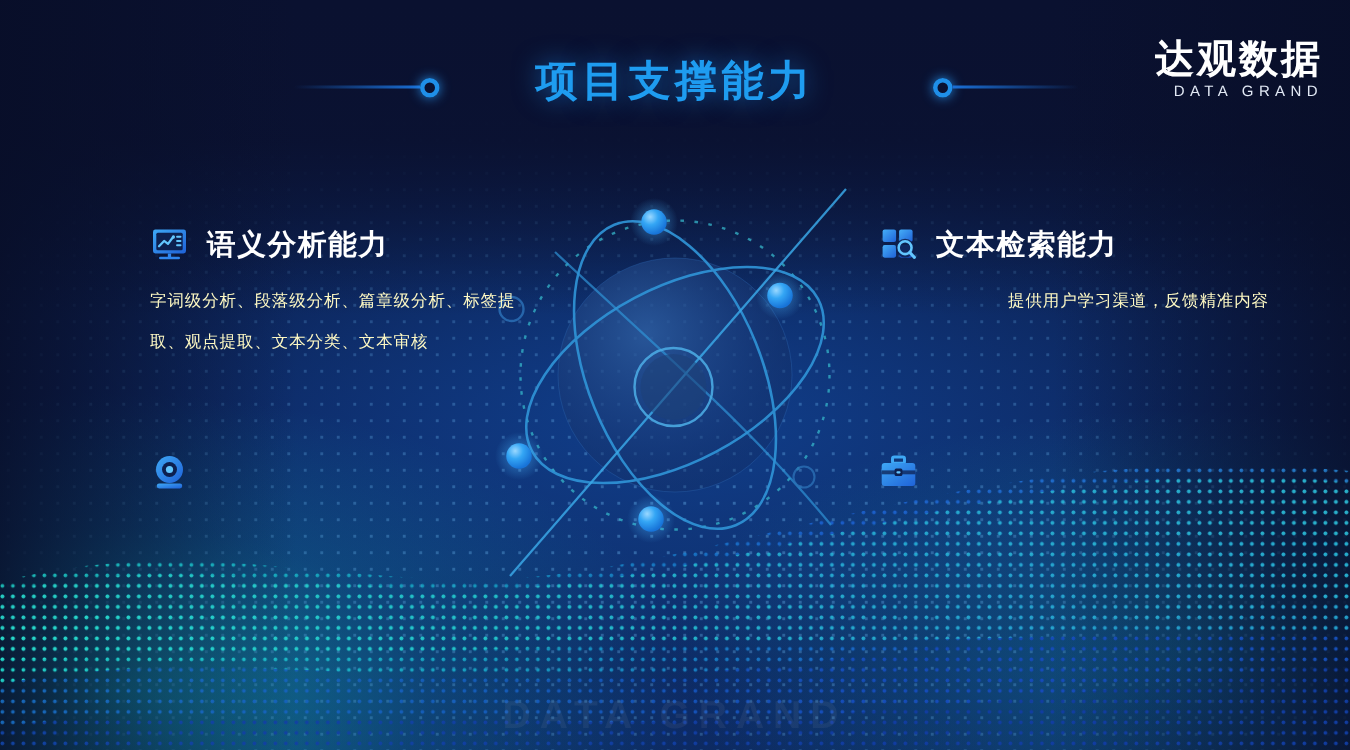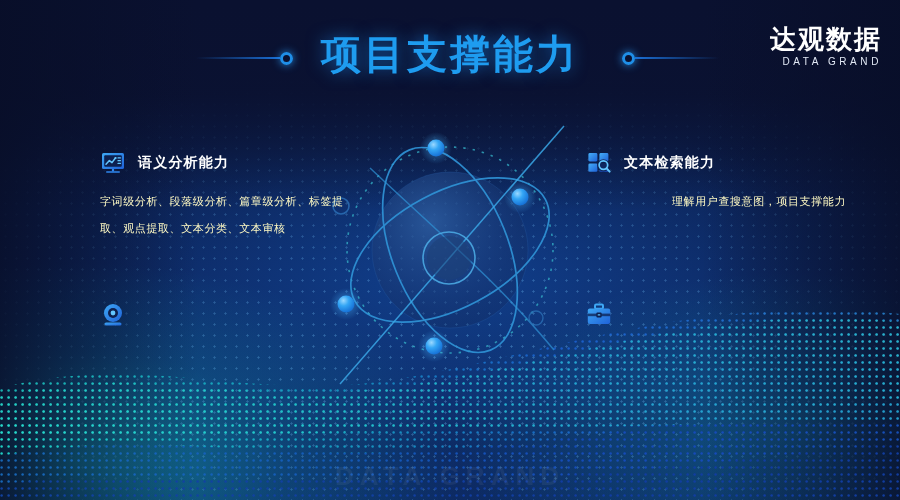--- a/index.html
+++ b/index.html
@@ -49,21 +49,21 @@
   }
 
   
   .wave-wrap{ position:absolute; left:0; right:0; bottom:0; height:230px; }
   .wave-wrap svg{ display:block; width:900px; height:230px; }
 
   
   .title{
     position:absolute; left:0; right:0; top:28px;
     text-align:center;
-    font-size:40px; line-height:52px;
+    font-size:28px; line-height:52px;
     font-weight:bold;
     letter-spacing:3px;
     color:#1e9cf0;
     text-shadow:0 0 16px rgba(30,150,255,.55);
   }
   .deco{ position:absolute; top:50px; height:16px; display:flex; align-items:center; }
   .deco .bar{ height:2px; width:84px; }
   .deco .ring{
     width:13px; height:13px; border-radius:50%;
     border:3px solid #1f8fe8; background:transparent;
@@ -86,21 +86,21 @@
 
   
   .orbit{ position:absolute; left:318px; top:112px; width:266px; height:280px; }
   .orbit svg{ display:block; }
 
   
   .feat{ position:absolute; width:260px; }
   .feat-head{ display:flex; align-items:center; height:30px; }
   .feat-icon{ width:26px; height:26px; margin-right:12px; flex:none; }
   .feat-title{
-    font-size:14px; font-weight:bold; color:#ffffff;
+    font-size:19px; font-weight:bold; color:#ffffff;
     letter-spacing:1.2px; white-space:nowrap;
   }
   .feat-body{
     margin-top:10px;
     font-size:11px; line-height:27px;
     color:#fef9c3; letter-spacing:.6px;
   }
   .f1{ left:100px; top:148px; }
   .f2{ left:100px; top:300px; width:272px; }
   .f3{ left:586px; top:148px;text-align:right; }
@@ -305,21 +305,21 @@
           <rect x="13.4" y="3" width="9" height="8.4" rx="1.4" fill="url(#ic3)"></rect>
           <rect x="2.4" y="13.4" width="9" height="8.4" rx="1.4" fill="url(#ic3)"></rect>
           <rect x="13.4" y="13.4" width="9" height="8.4" rx="1.4" fill="#1b4fbe"></rect>
           <circle cx="17.4" cy="15.4" r="6.2" fill="#0d2050" opacity="0.85"></circle>
           <circle cx="17.4" cy="15.1" r="4.3" fill="none" stroke="#63c6ff" stroke-width="1.7"></circle>
           <path d="M20.6 18.4 L23.6 21.6" stroke="#63c6ff" stroke-width="2" stroke-linecap="round"></path>
         </svg>
       </span>
       <span class="feat-title">文本检索能力</span>
     </div>
-    <div class="feat-body">理解用户查搜意图，项目支撑能力</div>
+    <div class="feat-body">提供用户学习渠道，反馈精准内容</div>
   </div>
 
   <div class="feat f4">
     <div class="feat-head">
       <span class="feat-icon">
         <svg viewBox="0 0 26 26" xmlns="http://www.w3.org/2000/svg">
           <defs>
               <linearGradient id="ic4" x1="0" y1="0" x2="1" y2="1">
             <stop offset="0%" stop-color="#3ea8f5"></stop>
                 <stop offset="100%" stop-color="#1f62d8"></stop>

